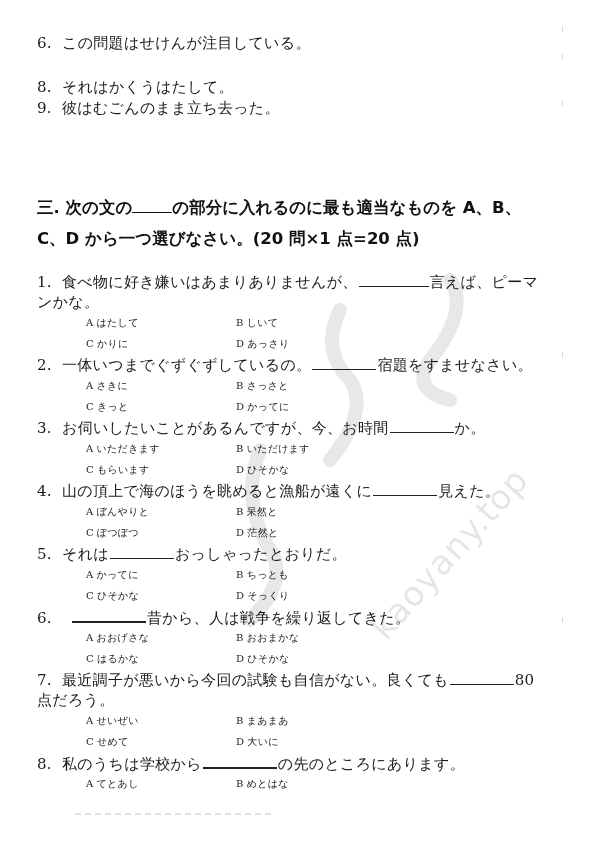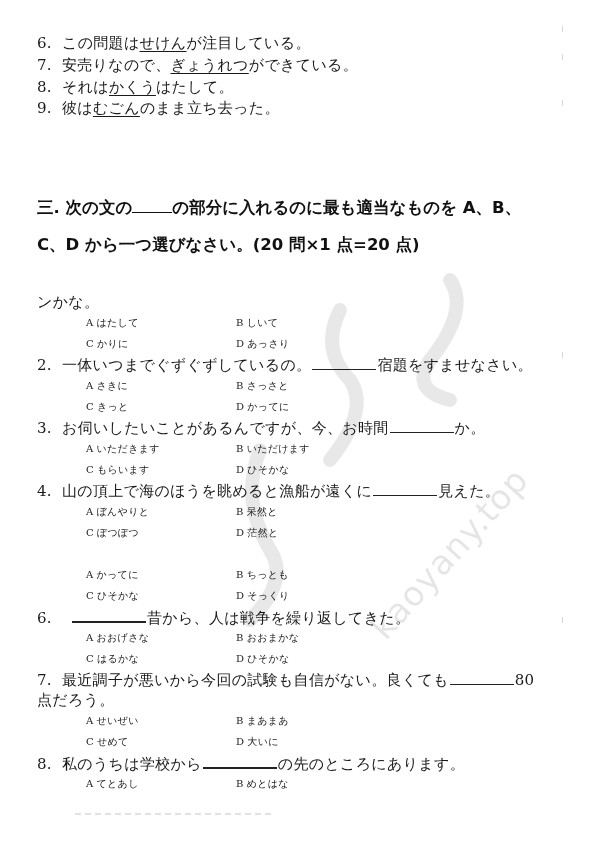--- a/index.html
+++ b/index.html
@@ -2,21 +2,21 @@
 <html><head>
 <meta charset="utf-8">
 <style>
   html, body { margin: 0; padding: 0; background: #ffffff; }
   body { width: 607px; height: 843px; position: relative; overflow: hidden;
          font-family: "DejaVu Serif", "Liberation Serif", serif; color: #1a1a1a; }
   .page { position: absolute; left: 0; top: 0; width: 607px; height: 843px; }
   .line { position: absolute; left: 37px; font-size: 15px; line-height: 20px; white-space: nowrap; letter-spacing: 0.3px; }
   .num { display: inline-block; width: 25px; }
   .num.wide { width: 30px; }
-  .u { text-decoration: underline; text-underline-offset: 3px; text-decoration-thickness: 1px; }
+  .u { text-underline-offset: 3px; text-decoration-thickness: 1px; }
   .blank { display: inline-block; border-bottom: 1.2px solid #222; height: 14px; vertical-align: baseline; margin: 0 1px; }
   .blank.bold { border-bottom-width: 2px; }
   .heading { position: absolute; left: 37px; font-family: "DejaVu Sans", "Liberation Sans", sans-serif;
              font-weight: bold; font-size: 16.5px; line-height: 22px; white-space: nowrap; color: #111; }
   .hblank { display: inline-block; width: 40px; border-bottom: 1.5px solid #111; height: 15px; }
   .opt { position: absolute; font-size: 10px; line-height: 20px; white-space: nowrap; letter-spacing: 0.3px; }
   .opt .letter { margin-right: 3px; }
   .colA { left: 86px; }
   .colB { left: 236px; }
   .wm { position: absolute; pointer-events: none; color: rgba(0,0,0,0.10); }
@@ -26,37 +26,37 @@
            background: repeating-linear-gradient(90deg, #e2e2e2 0 6px, transparent 6px 10px); }
 </style>
 </head>
 <body>
 
 <div class="page">
 
   <div class="line" style="top:33px">
     <span class="num">6.</span><span>この問題は</span><span class="u">せけん</span><span>が注目している。</span>
   </div>
-  <div class="line" style="top:55px">
-    <span class="num">7.</span><span>安売りなので、</span><span class="u">ぎょうれつ</span><span>ができている。</span>
-  </div>
   <div class="line" style="top:77px">
     <span class="num">8.</span><span>それは</span><span class="u">かくう</span><span>はたして。</span>
   </div>
   <div class="line" style="top:98px">
     <span class="num">9.</span><span>彼は</span><span class="u">むごん</span><span>のまま立ち去った。</span>
   </div>
 
   <div class="heading" style="top:197px">
     <span>三. 次の文の</span><span class="hblank"></span><span>の部分に入れるのに最も適当なものを A、B、</span>
   </div>
-  <div class="heading" style="top:234px">
+  <div class="heading" style="top:228px">
     <span>C、D から一つ選びなさい。(20 問×1 点=20 点)</span>
   </div>
 
+  <div class="line" style="top:272px">
+    <span class="num">1.</span><span>食べ物に好き嫌いはあまりありませんが、</span><span class="blank" style="width:70px"></span><span>言えば、ピーマ</span>
+  </div>
   <div class="line" style="top:292px">ンかな。</div>
   <div class="opt colA" style="top:313px"><span class="letter">A</span><span>はたして</span></div>
   <div class="opt colB" style="top:313px"><span class="letter">B</span><span>しいて</span></div>
   <div class="opt colA" style="top:334px"><span class="letter">C</span><span>かりに</span></div>
   <div class="opt colB" style="top:334px"><span class="letter">D</span><span>あっさり</span></div>
 
   <div class="line" style="top:355px">
     <span class="num">2.</span><span>一体いつまでぐずぐずしているの。</span><span class="blank" style="width:64px"></span><span>宿題をすませなさい。</span>
   </div>
   <div class="opt colA" style="top:376px"><span class="letter">A</span><span>さきに</span></div>
@@ -73,20 +73,23 @@
   <div class="opt colB" style="top:460px"><span class="letter">D</span><span>ひそかな</span></div>
 
   <div class="line" style="top:481px">
     <span class="num">4.</span><span>山の頂上で海のほうを眺めると漁船が遠くに</span><span class="blank" style="width:64px"></span><span>見えた。</span>
   </div>
   <div class="opt colA" style="top:502px"><span class="letter">A</span><span>ぼんやりと</span></div>
   <div class="opt colB" style="top:502px"><span class="letter">B</span><span>呆然と</span></div>
   <div class="opt colA" style="top:523px"><span class="letter">C</span><span>ぽつぽつ</span></div>
   <div class="opt colB" style="top:523px"><span class="letter">D</span><span>茫然と</span></div>
 
+  <div class="line" style="top:544px">
+    <span class="num">5.</span><span>それは</span><span class="blank" style="width:64px"></span><span>おっしゃったとおりだ。</span>
+  </div>
   <div class="opt colA" style="top:565px"><span class="letter">A</span><span>かってに</span></div>
   <div class="opt colB" style="top:565px"><span class="letter">B</span><span>ちっとも</span></div>
   <div class="opt colA" style="top:586px"><span class="letter">C</span><span>ひそかな</span></div>
   <div class="opt colB" style="top:586px"><span class="letter">D</span><span>そっくり</span></div>
 
   <div class="line" style="top:607px">
     <span class="num">6.</span><span></span><span class="blank bold" style="width:74px; margin-left:10px"></span><span>昔から、人は戦争を繰り返してきた。</span>
   </div>
   <div class="opt colA" style="top:628px"><span class="letter">A</span><span>おおげさな</span></div>
   <div class="opt colB" style="top:628px"><span class="letter">B</span><span>おおまかな</span></div>

